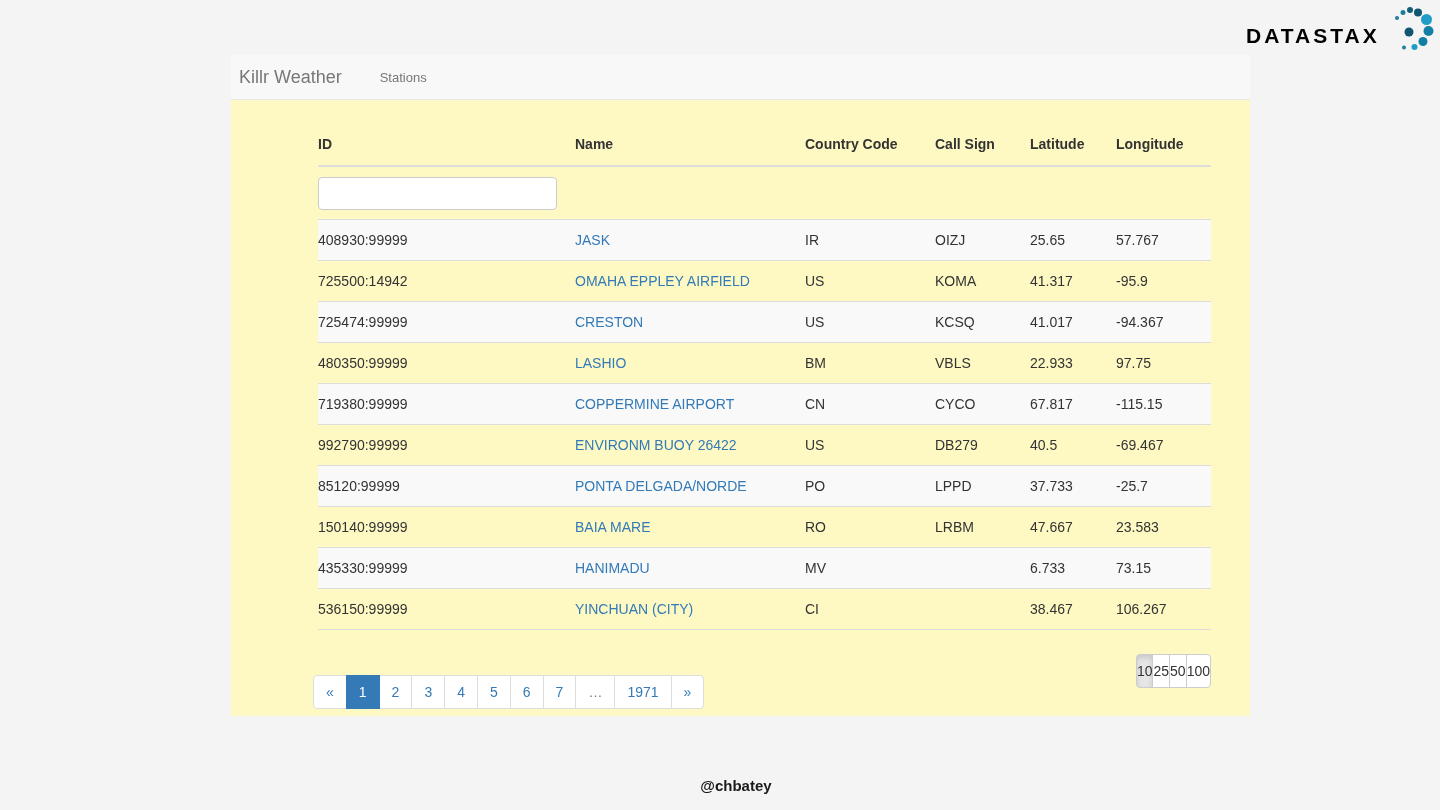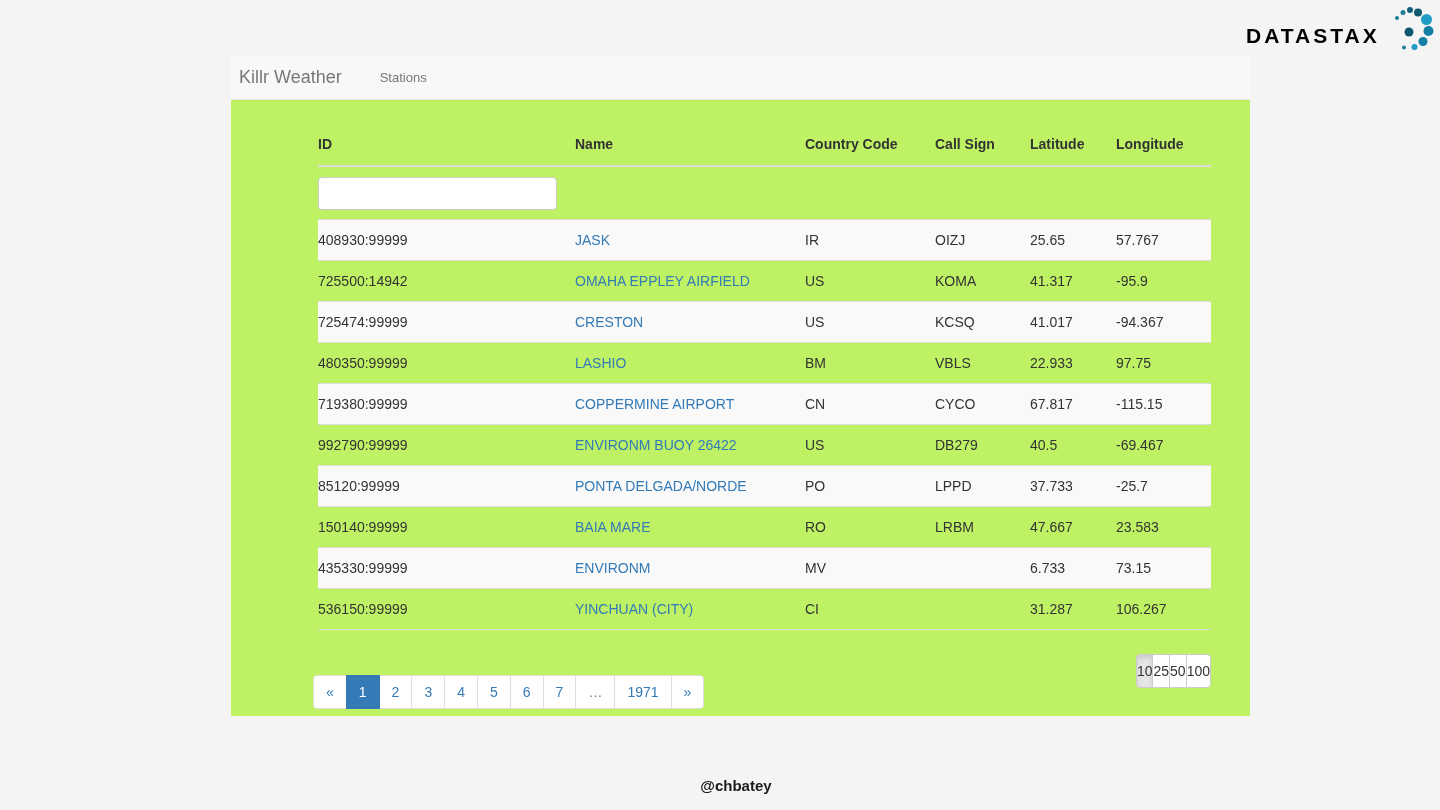--- a/index.html
+++ b/index.html
@@ -19,21 +19,21 @@
     position: absolute; left: 0; bottom: 4px;
     font-size: 21px; font-weight: bold; letter-spacing: 3px;
     color: #000000;
   }
   .logo-dots { position: absolute; right: 0; top: 0; }
 
   
   .panel {
     position: absolute; left: 231px; top: 55px;
     width: 1019px; height: 661px;
-    background: #bef264;
+    background: #fef9c3;
   }
 
   .navbar {
     height: 45px; background: #f8f8f8;
     border-bottom: 1px solid #e7e7e7;
     display: flex; align-items: center;
     padding-left: 8px;
   }
   .navbar-brand { font-size: 18px; color: #777; margin-right: 38px; cursor: pointer; }
   .nav-link { font-size: 13px; color: #777; cursor: pointer; }
@@ -248,32 +248,32 @@
         <tr>
           <td>150140:99999</td>
           <td><a class="station-link">BAIA MARE</a></td>
           <td>RO</td>
           <td>LRBM</td>
           <td>47.667</td>
           <td>23.583</td>
         </tr>
         <tr>
           <td>435330:99999</td>
-          <td><a class="station-link">ENVIRONM</a></td>
+          <td><a class="station-link">HANIMADU</a></td>
           <td>MV</td>
           <td></td>
           <td>6.733</td>
           <td>73.15</td>
         </tr>
         <tr>
           <td>536150:99999</td>
           <td><a class="station-link">YINCHUAN (CITY)</a></td>
           <td>CI</td>
           <td></td>
-          <td>31.287</td>
+          <td>38.467</td>
           <td>106.267</td>
         </tr>
       </tbody>
     </table>
 
     <div class="controls">
       <ul class="pagination">
         <li>
             <span>«</span>
           </li>

